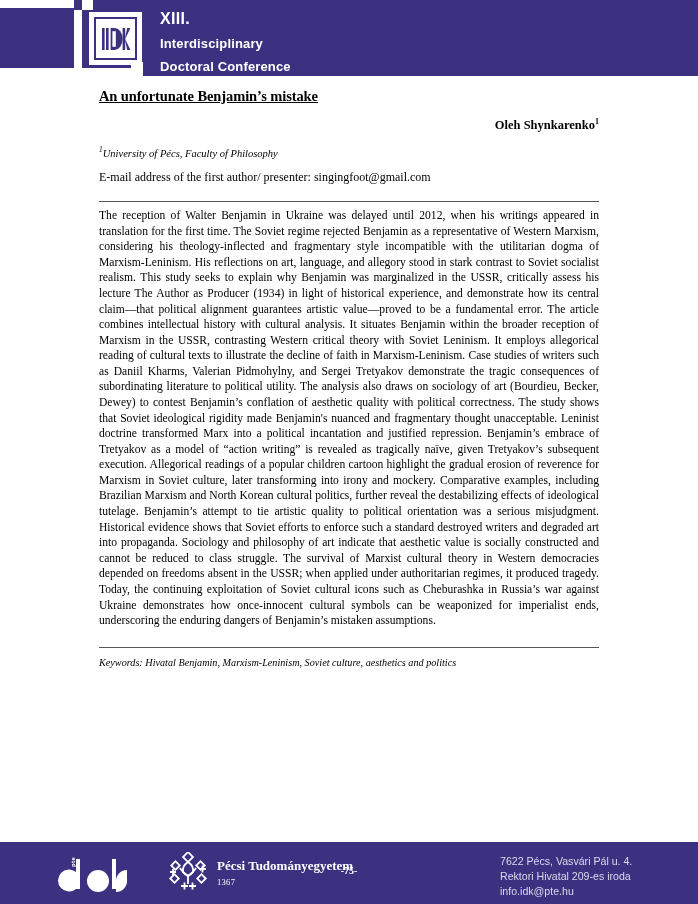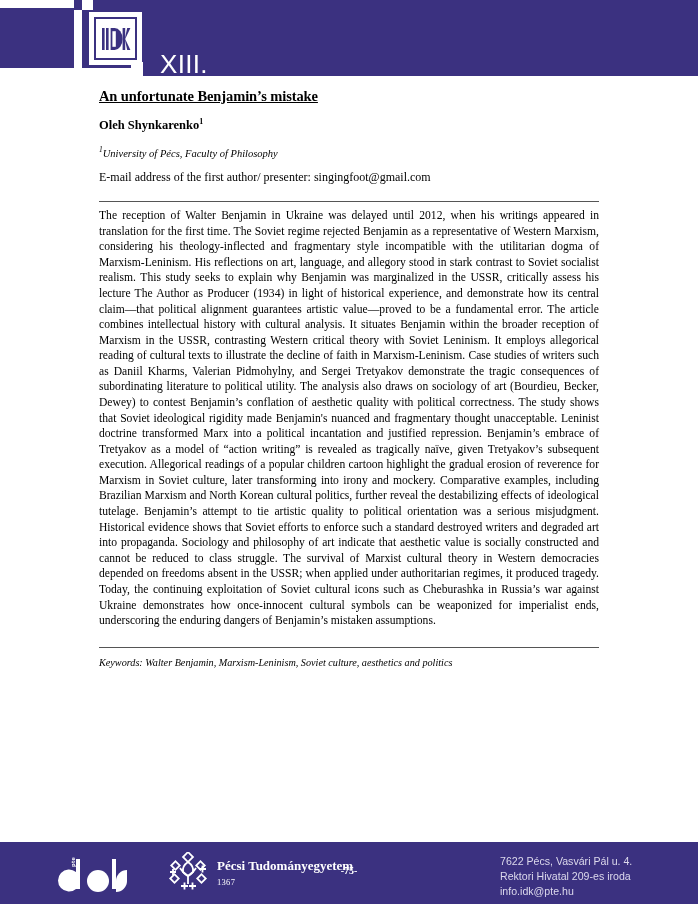--- a/index.html
+++ b/index.html
@@ -84,31 +84,30 @@
   .logo-inner svg { display: block; }
 
   .header-text {
     position: absolute;
     left: 160px; top: 11px;
     color: #ffffff;
     font-family: "Liberation Sans", sans-serif;
     line-height: 1.0;
   }
   .header-line1 {
-    font-size: 26px;
-    font-weight: normal;
+    font-size: 16px;
+    font-weight: bold;
     letter-spacing: 0.3px;
     margin-bottom: 4px;
-    margin-top: 40px;
   }
   .header-line2, .header-line3 {
-    font-size: 11px;
+    font-size: 13px;
     font-weight: bold;
     letter-spacing: 0.15px;
-    margin-top: 18px;
+    margin-top: 10px;
   }
 
   
   .content {
     position: absolute;
     left: 99px; top: 88px;
     width: 500px;
   }
 
   .paper-title {
@@ -117,20 +116,21 @@
     line-height: 1.2;
     margin-bottom: 12px;
     letter-spacing: -0.1px;
     text-decoration: underline;
   }
 
   .author {
     font-size: 12.5px;
     font-weight: bold;
     margin-bottom: 11px;
+    text-align: right;
   }
   .author .sup { font-size: 8px; vertical-align: super; font-weight: bold; }
 
   .affiliation {
     font-size: 10.5px;
     font-style: italic;
     margin-bottom: 12px;
   }
   .affiliation .sup { font-size: 7.5px; vertical-align: super; font-style: italic; }
 
@@ -274,21 +274,21 @@
 
     <div class="email-line">E-mail address of the first author/ presenter: singingfoot@gmail.com</div>
 
     <hr class="rule">
 
     <div class="abstract">The reception of Walter Benjamin in Ukraine was delayed until 2012, when his writings appeared in translation for the first time. The Soviet regime rejected Benjamin as a representative of Western Marxism, considering his theology-inflected and fragmentary style incompatible with the utilitarian dogma of Marxism-Leninism. His reflections on art, language, and allegory stood in stark contrast to Soviet socialist realism. This study seeks to explain why Benjamin was marginalized in the USSR, critically assess his lecture The Author as Producer (1934) in light of historical experience, and demonstrate how its central claim—that political alignment guarantees artistic value—proved to be a fundamental error. The article combines intellectual history with cultural analysis. It situates Benjamin within the broader reception of Marxism in the USSR, contrasting Western critical theory with Soviet Leninism. It employs allegorical reading of cultural texts to illustrate the decline of faith in Marxism-Leninism. Case studies of writers such as Daniil Kharms, Valerian Pidmohylny, and Sergei Tretyakov demonstrate the tragic consequences of subordinating literature to political utility. The analysis also draws on sociology of art (Bourdieu, Becker, Dewey) to contest Benjamin’s conflation of aesthetic quality with political correctness. The study shows that Soviet ideological rigidity made Benjamin's nuanced and fragmentary thought unacceptable. Leninist doctrine transformed Marx into a political incantation and justified repression. Benjamin’s embrace of Tretyakov as a model of “action writing” is revealed as tragically naïve, given Tretyakov’s subsequent execution. Allegorical readings of a popular children cartoon highlight the gradual erosion of reverence for Marxism in Soviet culture, later transforming into irony and mockery. Comparative examples, including Brazilian Marxism and North Korean cultural politics, further reveal the destabilizing effects of ideological tutelage. Benjamin’s attempt to tie artistic quality to political orientation was a serious misjudgment. Historical evidence shows that Soviet efforts to enforce such a standard destroyed writers and degraded art into propaganda. Sociology and philosophy of art indicate that aesthetic value is socially constructed and cannot be reduced to class struggle. The survival of Marxist cultural theory in Western democracies depended on freedoms absent in the USSR; when applied under authoritarian regimes, it produced tragedy. Today, the continuing exploitation of Soviet cultural icons such as Cheburashka in Russia’s war against Ukraine demonstrates how once-innocent cultural symbols can be weaponized for imperialist ends, underscoring the enduring dangers of Benjamin’s mistaken assumptions.</div>
 
     <hr class="rule-bottom">
 
     <div class="keywords"><span class="kw-label">Keywords:</span>
-      <span>Walter Benjamin, Marxism-Leninism, Soviet culture, aesthetics and politics</span></div>
+      <span>Hivatal Benjamin, Marxism-Leninism, Soviet culture, aesthetics and politics</span></div>
   </div>
 
   <div class="footer-band">
 
     <div class="dok-logo">
       <svg width="100" height="38" viewBox="0 0 100 38">
 
         <text x="23" y="12" fill="#ffffff" font-family="Liberation Sans, sans-serif" font-size="6" font-weight="bold" transform="rotate(-90 23 12)" letter-spacing="0.4">pte</text>
 
         <path d="M26 4 v30" stroke="#ffffff" stroke-width="4" fill="none"></path>

